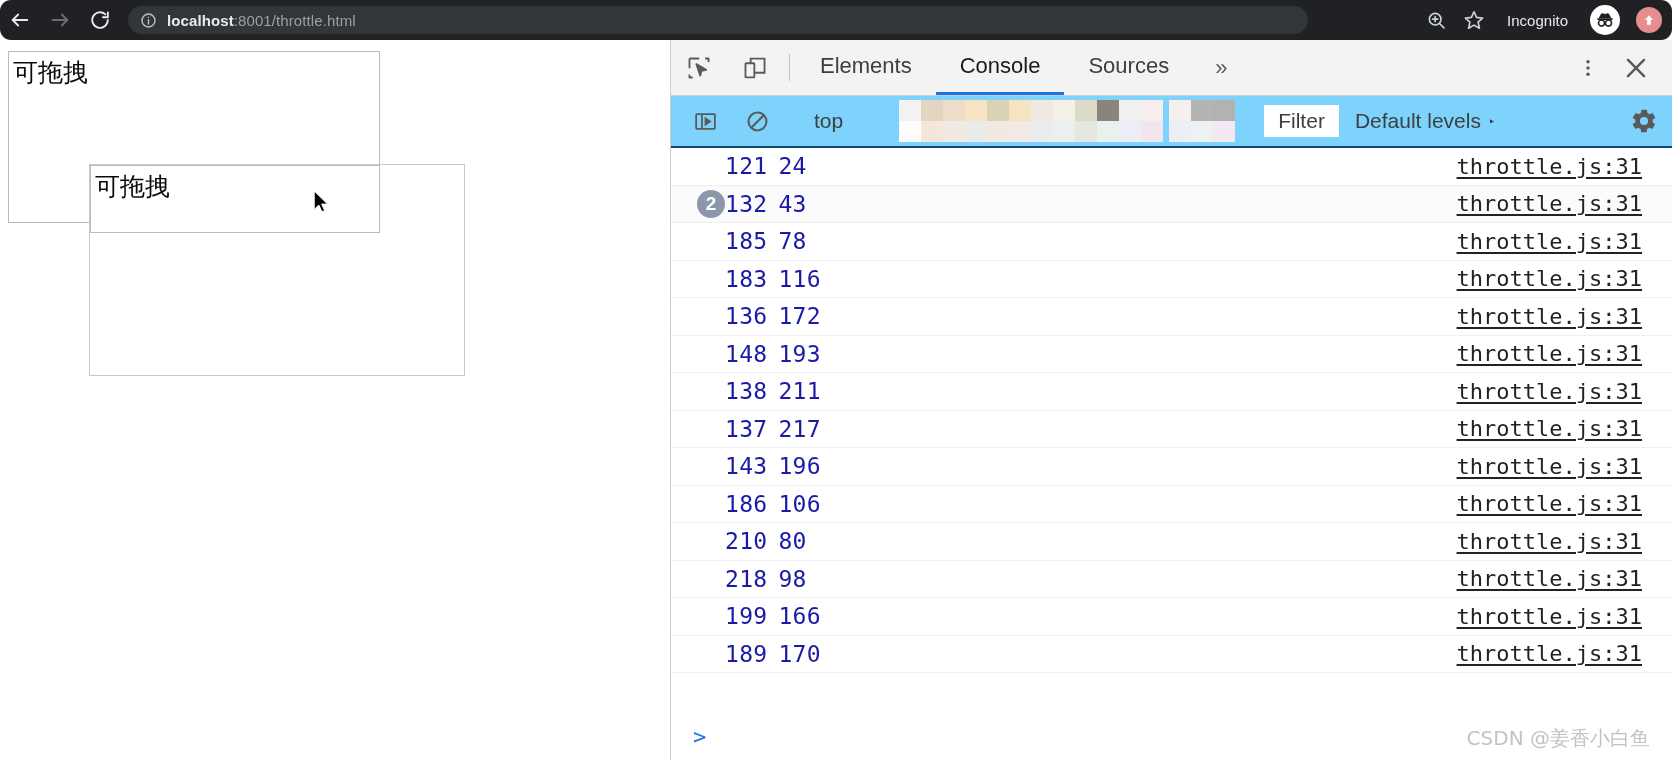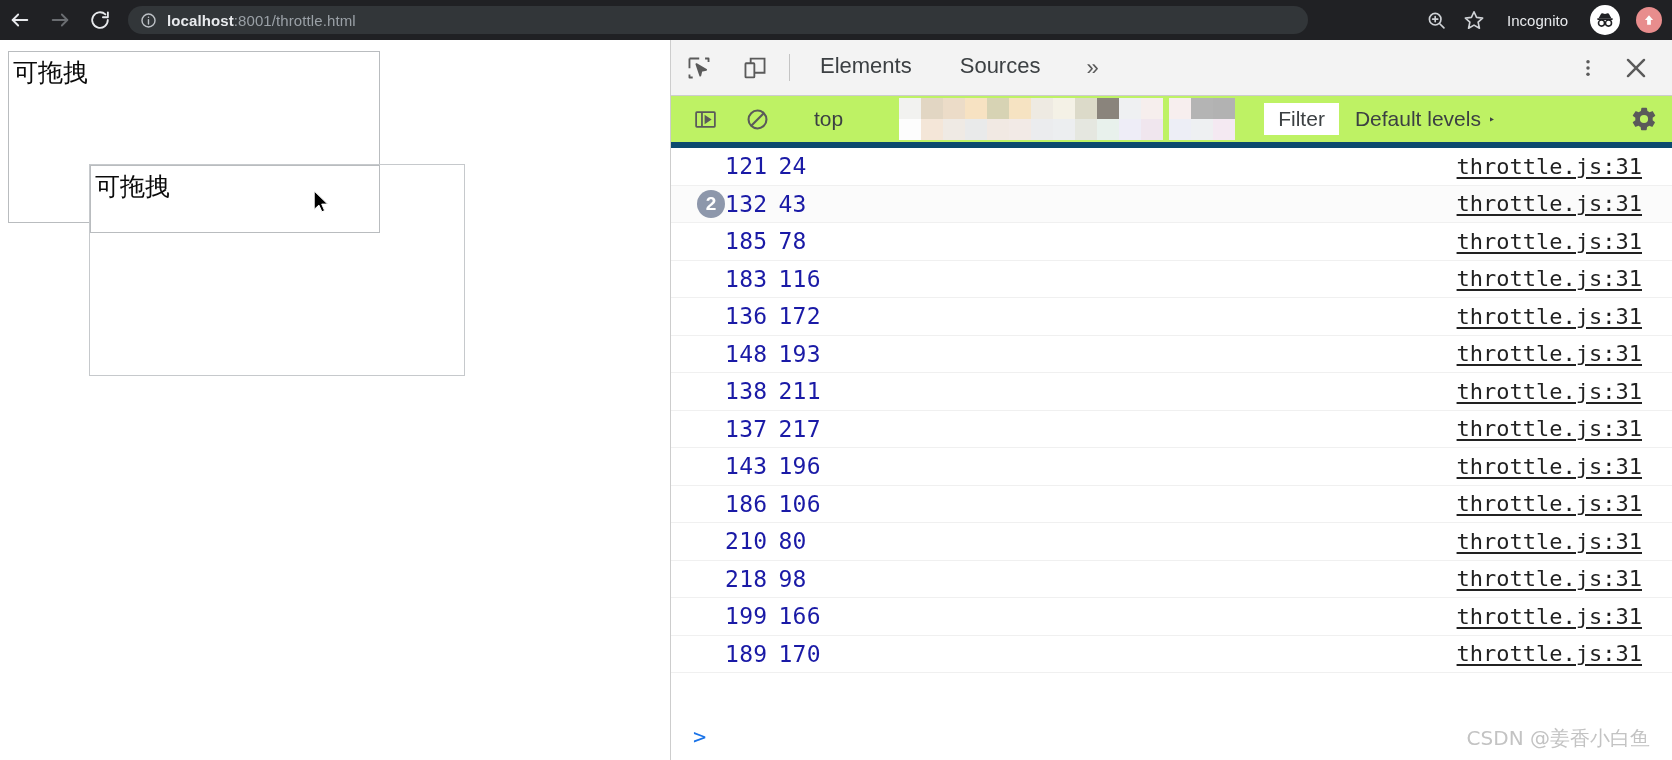--- a/index.html
+++ b/index.html
@@ -8,21 +8,21 @@
     overflow: hidden;
     font-family: "Liberation Sans", sans-serif;
     background: #ffffff;
   }
 
   
   #browser-toolbar {
     position: absolute; left: 0; top: 0;
     width: 1672px; height: 40px;
     background: #202124;
-    display: flex; align-items: center;
+    display: flex; align-items: center; border-radius: 11px;
   }
   .nav-btn {
     width: 40px; height: 40px;
     display: flex; align-items: center; justify-content: center;
     color: #e8eaed;
   }
   .nav-btn.disabled { color: #6a6d71; }
   .nav-btn svg { display: block; }
 
   #omnibox {
@@ -142,22 +142,22 @@
   }
   .dt-icon-btn {
     width: 44px; height: 44px;
     display: flex; align-items: center; justify-content: center;
     color: #5a5a5a;
   }
 
   
   #console-filterbar {
     height: 52px; flex: 0 0 52px;
-    background: #bef264;
-    border-bottom: 6px solid #0c4a6e;
+    background: #7dd3fc;
+    border-bottom: 2px solid #0c4a6e;
     display: flex; align-items: center;
     padding-left: 8px;
   }
   .cf-icon {
     width: 52px; height: 52px;
     display: flex; align-items: center; justify-content: center;
     color: #5a5a5a;
   }
   #context-selector {
     font-size: 21px; color: #3c4043;
@@ -354,20 +354,21 @@
     <div class="dt-tool-icon">
       <svg width="26" height="26" viewBox="0 0 24 24" fill="none" stroke="currentColor" stroke-width="1.7">
         <rect x="3.2" y="7.6" width="8.2" height="13" rx="0.6"></rect>
         <path d="M8 7.6 V3.4 H20.8 V16.4 H11.4"></path>
       </svg>
     </div>
 
     <div class="dt-sep"></div>
 
     <div class="dt-tab">Elements</div>
+    <div class="dt-tab selected">Console</div>
     <div class="dt-tab">Sources</div>
     <div class="dt-more">»</div>
 
     <div id="devtools-tabbar-right">
       <div class="dt-sep"></div>
       <div class="dt-icon-btn">
         <svg width="22" height="22" viewBox="0 0 24 24" fill="currentColor">
           <circle cx="12" cy="5.2" r="1.9"></circle>
             <circle cx="12" cy="12" r="1.9"></circle>
             <circle cx="12" cy="18.8" r="1.9"></circle>

